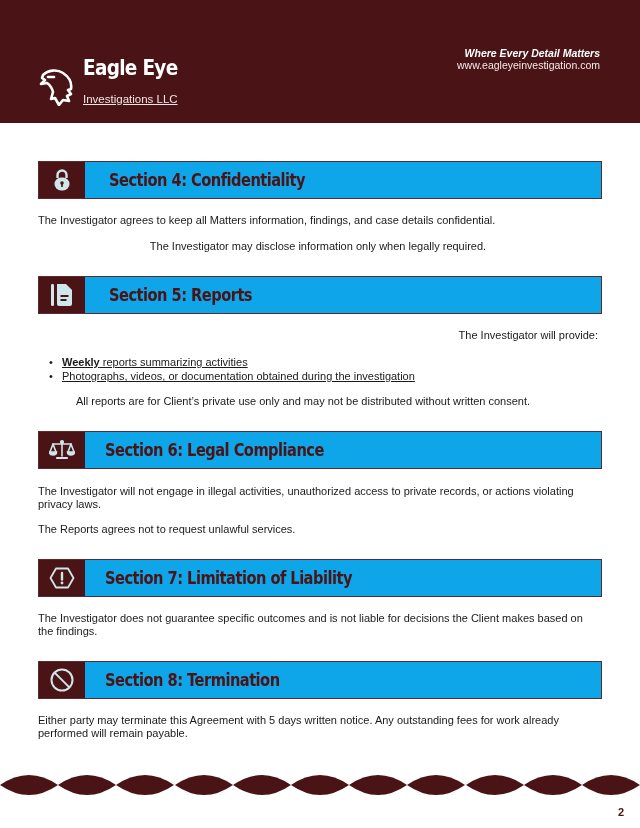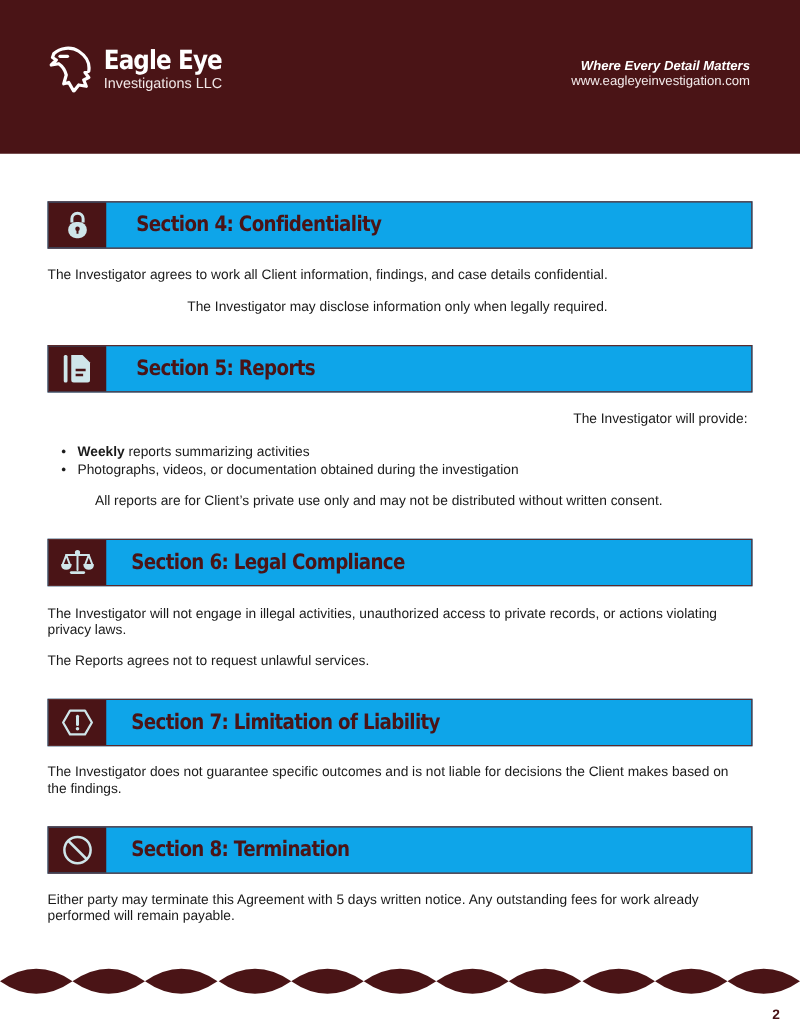--- a/index.html
+++ b/index.html
@@ -1,24 +1,24 @@
 <!DOCTYPE html>
 <html><head>
 <meta charset="utf-8">
 <style>
   * { box-sizing: border-box; margin: 0; padding: 0; }
   html, body { width: 640px; height: 828px; background: #ffffff; overflow: hidden; }
   body { position: relative; font-family: "Liberation Sans", sans-serif; color: #1a1a1a; }
 
   .header { position: absolute; left: 0; top: 0; width: 640px; height: 123px; background: #4a1416; }
-  .logo { position: absolute; left: 39px; top: 36px; display: flex; align-items: flex-end; }
+  .logo { position: absolute; left: 39px; top: 56px; display: flex; align-items: flex-end; }
   .logo-icon { width: 36px; height: 38px; margin-right: 8px; }
   .logo-text { display: flex; flex-direction: column; }
   .brand { color: #ffffff; font-family: "DejaVu Sans", sans-serif; font-weight: bold; font-size: 21px; letter-spacing: -0.8px; line-height: 24px; transform: scaleX(0.88); transform-origin: left center; }
-  .subbrand { color: #f0e6e6; font-size: 11.5px; line-height: 13px; margin-top: 1px; }
+  .subbrand { color: #f0e6e6; font-size: 11.5px; line-height: 13px; margin-top: 13px; text-decoration: underline; }
   .tagline { position: absolute; right: 40px; top: 47px; text-align: right; color: #ffffff; }
   .tagline .t1 { font-style: italic; font-weight: bold; font-size: 10.5px; line-height: 12px; }
   .tagline .t2 { font-size: 10.5px; line-height: 13px; color: #f3eaea; }
 
   .section-bar { position: absolute; left: 38px; width: 564px; height: 38px; background: #0ea5e9; border: 1px solid #5a2a2c; display: flex; align-items: center; }
   .section-bar .icon-box { width: 46px; height: 100%; background: #4a1416; display: flex; align-items: center; justify-content: center; }
   .section-bar .title { font-family: "DejaVu Sans", sans-serif; font-weight: bold; font-size: 17px; color: #4a1416; letter-spacing: -0.6px; transform: scaleX(0.86); transform-origin: left center; white-space: nowrap; }
 
   .para { position: absolute; left: 38px; width: 560px; font-size: 11px; line-height: 13px; color: #1a1a1a; }
   .para b { font-weight: normal; }
@@ -53,36 +53,36 @@
   <div class="icon-box">
     <svg width="18" height="24" viewBox="0 0 18 24">
       <path d="M4.5 10 V7 a4.5 4.5 0 0 1 9 0 V10" fill="none" stroke="#cfe6ea" stroke-width="2.4"></path>
       <rect x="1.5" y="9.5" width="15" height="13" rx="6.5" fill="#cfe6ea"></rect>
       <circle cx="9" cy="15" r="1.8" fill="#4a1416"></circle>
       <rect x="8.2" y="15" width="1.6" height="4" fill="#4a1416"></rect>
     </svg>
   </div>
   <div class="title" style="margin-left:24px;">Section 4: Confidentiality</div>
 </div>
-<div class="para" style="top:214px;">The Investigator agrees to work all Client information, findings, and case details confidential.</div>
+<div class="para" style="top:214px;">The Investigator agrees to keep all Matters information, findings, and case details confidential.</div>
 <div class="para" style="top:240px;text-align:center;">The Investigator may disclose information only when legally required.</div>
 
 <div class="section-bar" style="top:276px;">
   <div class="icon-box">
     <svg width="24" height="26" viewBox="0 0 24 26">
       <rect x="1" y="2" width="3" height="22" rx="1.2" fill="#cfe6ea"></rect>
       <path d="M7 2 H16 L22 8 V22 a2 2 0 0 1 -2 2 H9 a2 2 0 0 1 -2 -2 Z" fill="#cfe6ea"></path>
       <rect x="10.5" y="13" width="8" height="2" fill="#4a1416"></rect>
       <rect x="10.5" y="17" width="6" height="2" fill="#4a1416"></rect>
     </svg>
   </div>
   <div class="title" style="margin-left:24px;">Section 5: Reports</div>
 </div>
 <div class="para" style="top:329px;text-align:right;">The Investigator will provide:</div>
-<ul class="bullets" style="top:355px;">
+<ul class="bullets" style="top:355px;text-decoration:underline;">
   <li><b>Weekly</b><span> reports summarizing activities</span></li>
   <li><span>Photographs, videos, or documentation obtained during the investigation</span></li>
 </ul>
 <div class="para" style="top:395px;margin-left:38px;">All reports are for Client’s private use only and may not be distributed without written consent.</div>
 
 <div class="section-bar" style="top:431px;">
   <div class="icon-box">
     <svg width="26" height="22" viewBox="0 0 26 22" fill="none" stroke="#cfe6ea" stroke-width="1.6" stroke-linecap="round">
       <line x1="13" y1="3" x2="13" y2="17"></line>
       <line x1="4" y1="5" x2="22" y2="5"></line>

